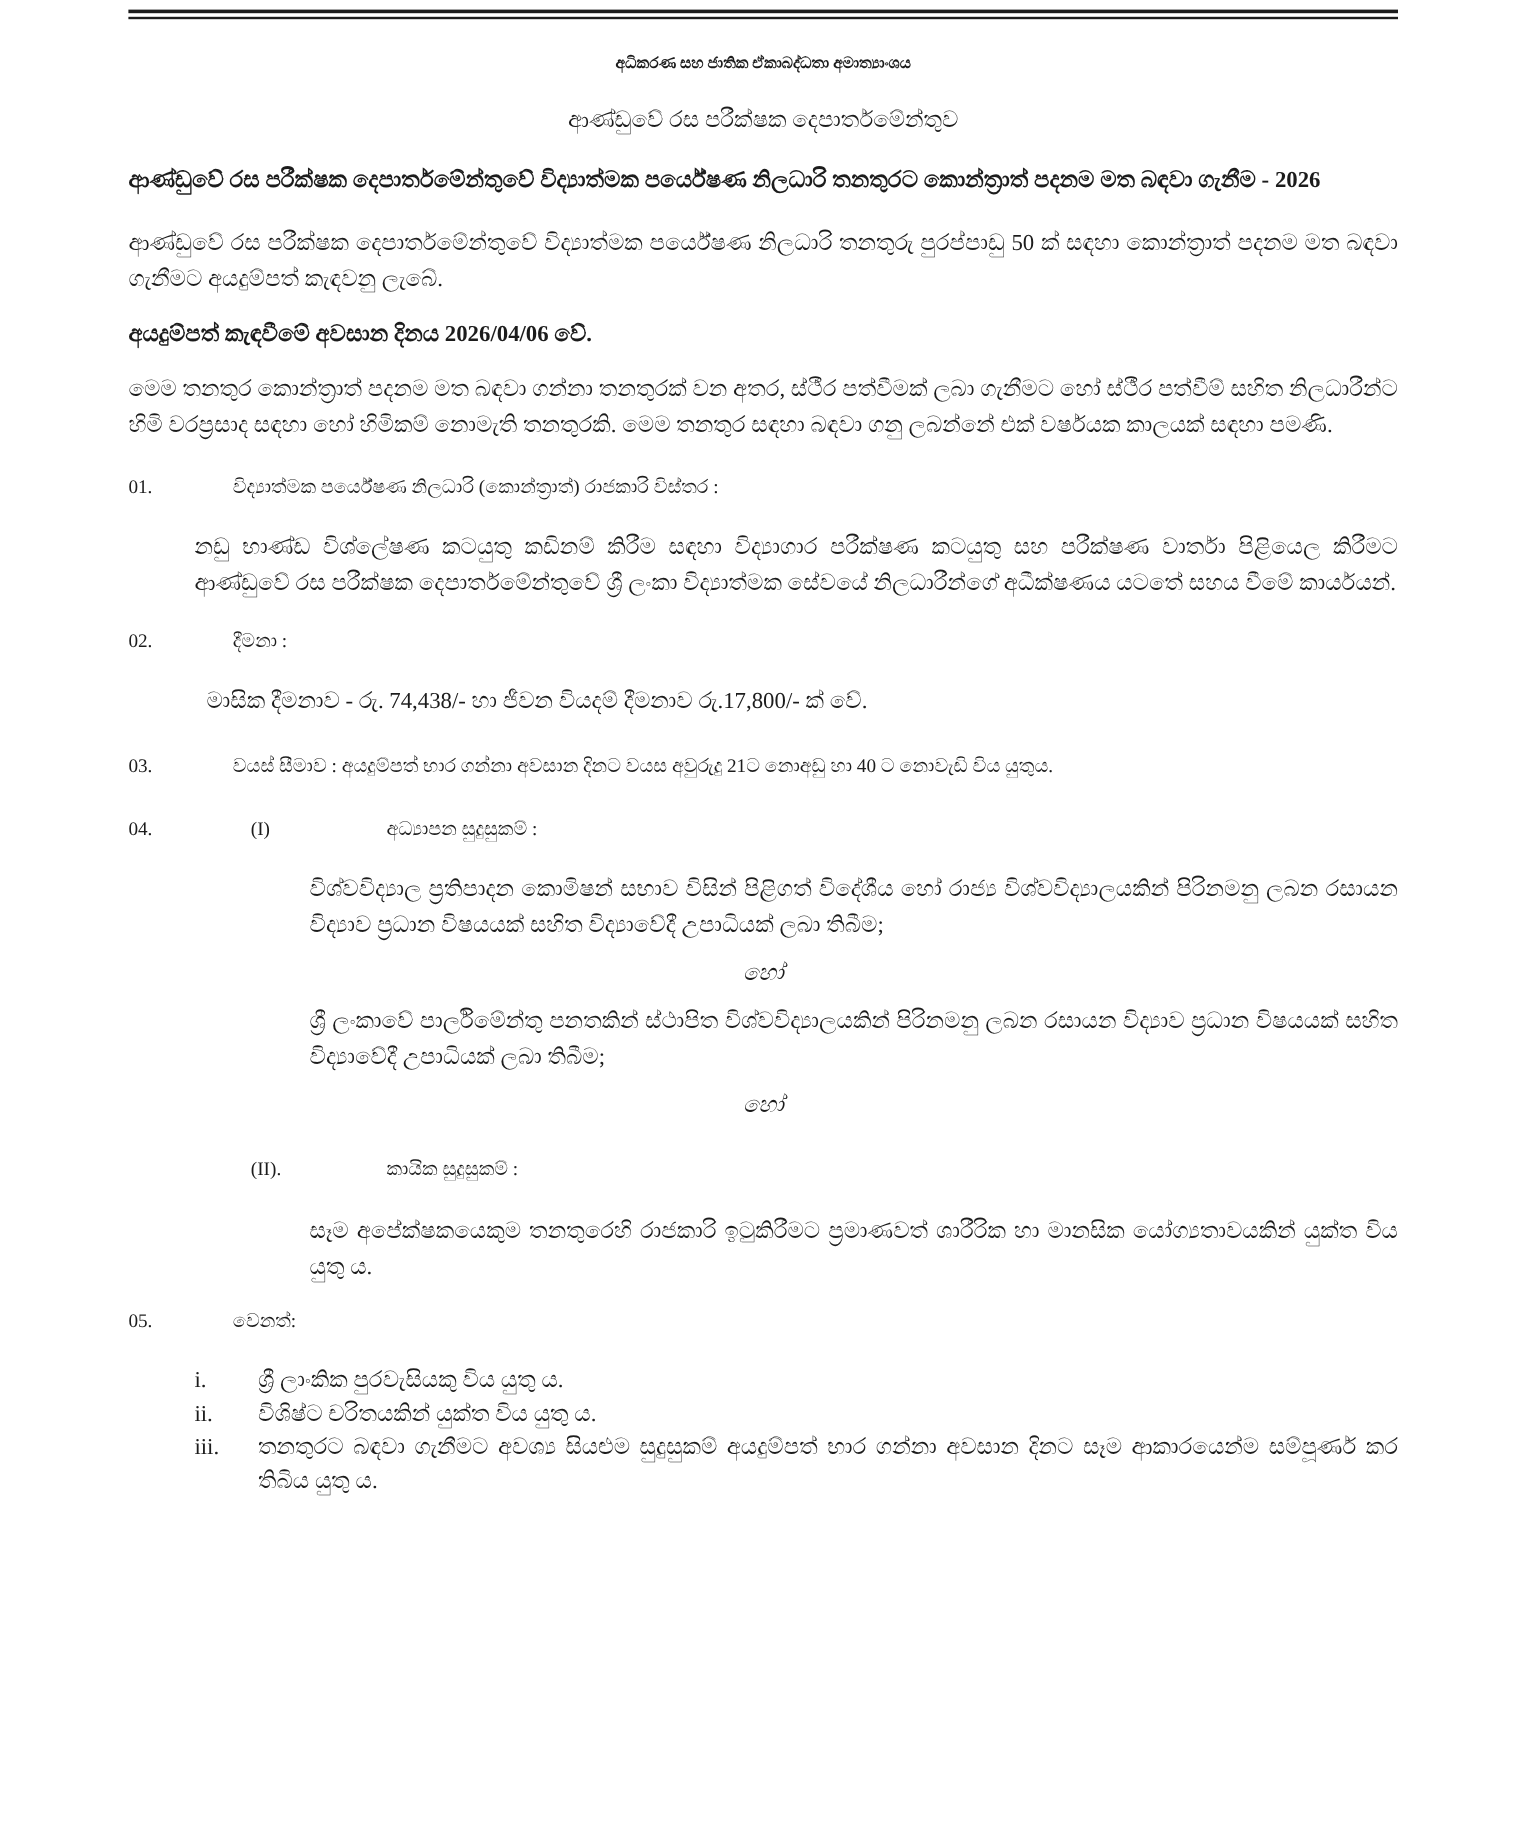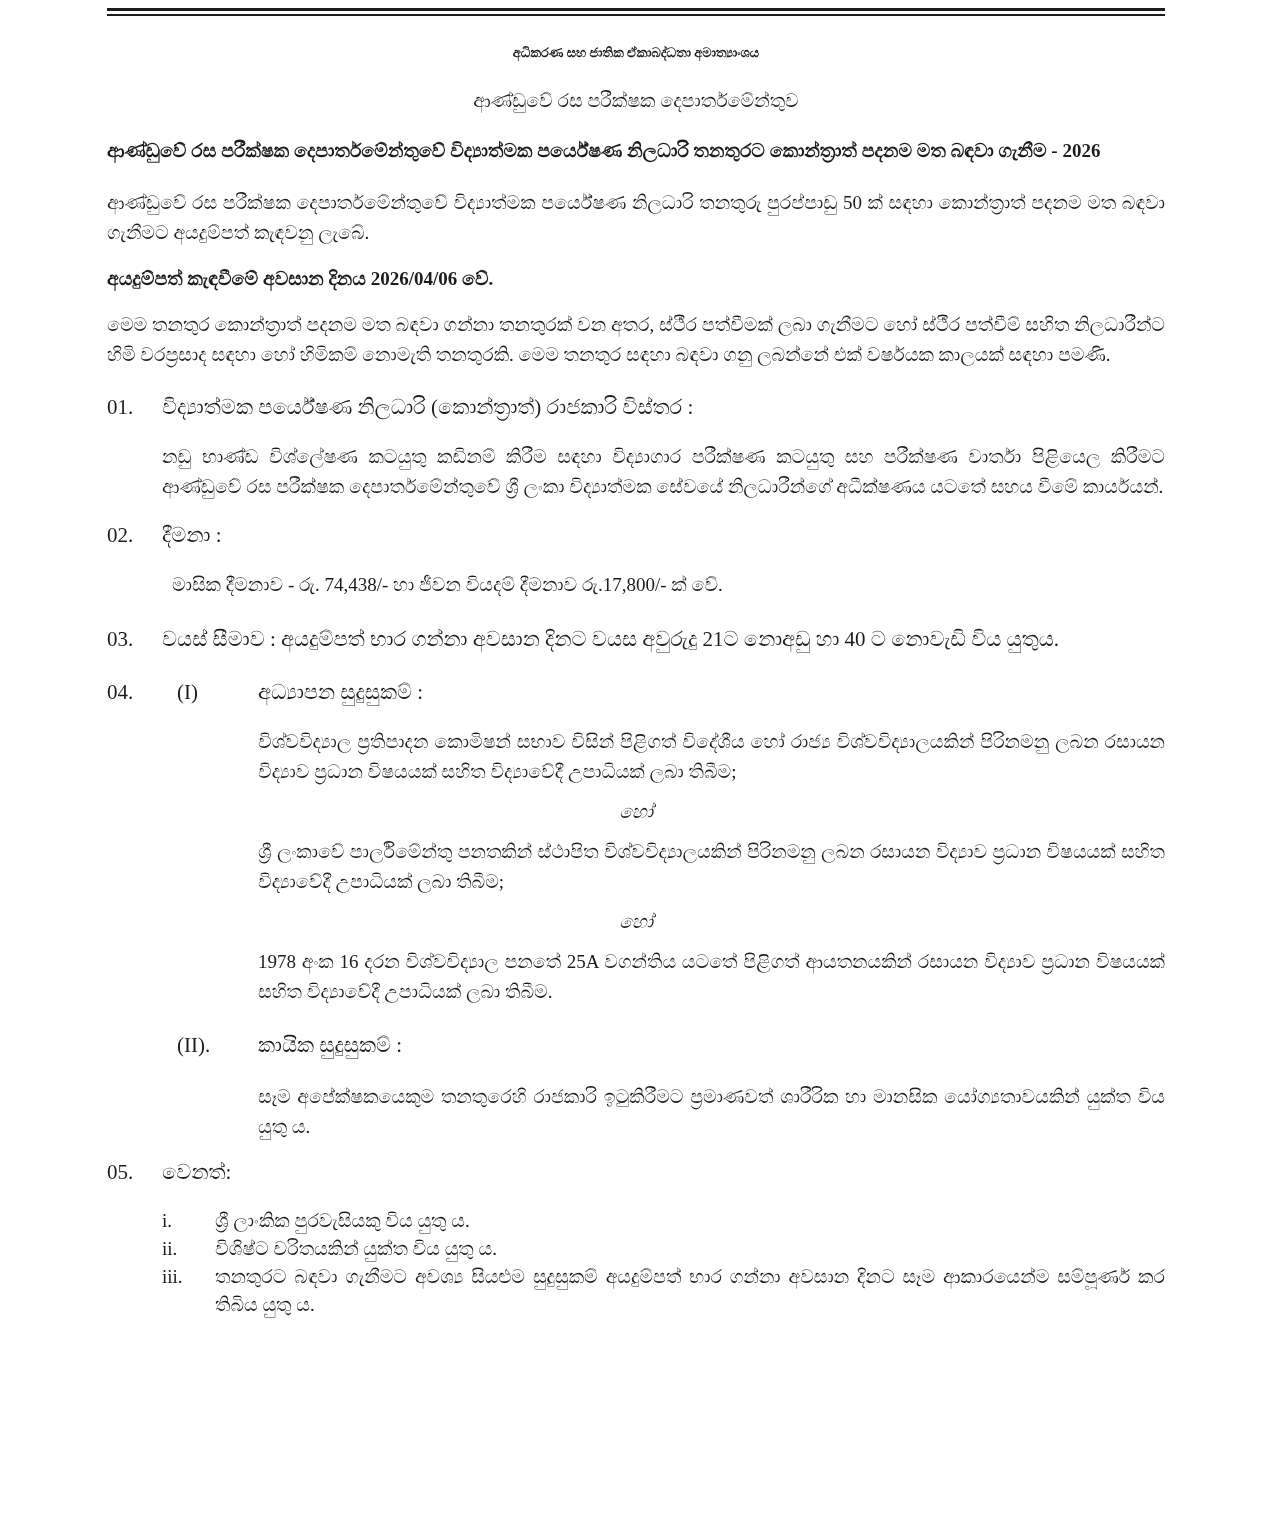--- a/index.html
+++ b/index.html
@@ -76,22 +76,23 @@
   .date-line {
     margin-top: 16px;
     font-weight: bold;
     font-size: 19px;
     line-height: 30px;
   }
   .nature { margin-top: 16px; }
 
   .section {
     display: flex;
-    font-size: 21px;
-    line-height: 30px;
+    font-size: 16px;
+    line-height: 30px;
+    gap: 32px;
   }
   .sec-no {
     width: 55px;
     flex-shrink: 0;
   }
   .sec-body {
     flex: 1;
     text-align: justify;
   }
   .s01 { margin-top: 22px; }
@@ -168,21 +169,20 @@
 
     <div class="section s04">
       <div class="sec-no">04.</div>
       <div class="sub-no">(I)</div>
       <div class="sec-body">අධ්‍යාපන සුදුසුකම් :</div>
     </div>
     <div class="para sub-para">විශ්වවිද්‍යාල ප්‍රතිපාදන කොමිෂන් සභාව විසින් පිළිගත් විදේශීය හෝ රාජ්‍ය විශ්වවිද්‍යාලයකින් පිරිනමනු ලබන රසායන විද්‍යාව ප්‍රධාන විෂයයක් සහිත විද්‍යාවේදී උපාධියක් ලබා තිබීම;</div>
     <div class="or-line">හෝ</div>
     <div class="para sub-para or-follow">ශ්‍රී ලංකාවේ පාර්ලිමේන්තු පනතකින් ස්ථාපිත විශ්වවිද්‍යාලයකින් පිරිනමනු ලබන රසායන විද්‍යාව ප්‍රධාන විෂයයක් සහිත විද්‍යාවේදී උපාධියක් ලබා තිබීම;</div>
     <div class="or-line">හෝ</div>
-    <div class="para sub-para or-follow">1978 අංක 16 දරන විශ්වවිද්‍යාල පනතේ 25A වගන්තිය යටතේ පිළිගත් ආයතනයකින් රසායන විද්‍යාව ප්‍රධාන විෂයයක් සහිත විද්‍යාවේදී උපාධියක් ලබා තිබීම.</div>
 
     <div class="section sub2">
       <div class="sec-no"></div>
       <div class="sub-no">(II).</div>
       <div class="sec-body">කායික සුදුසුකම් :</div>
     </div>
     <div class="para sub-para sub2-para">සෑම අපේක්ෂකයෙකුම තනතුරෙහි රාජකාරි ඉටුකිරීමට ප්‍රමාණවත් ශාරීරික හා මානසික යෝග්‍යතාවයකින් යුක්ත විය යුතු ය.</div>
 
     <div class="section s05">
       <div class="sec-no">05.</div>

